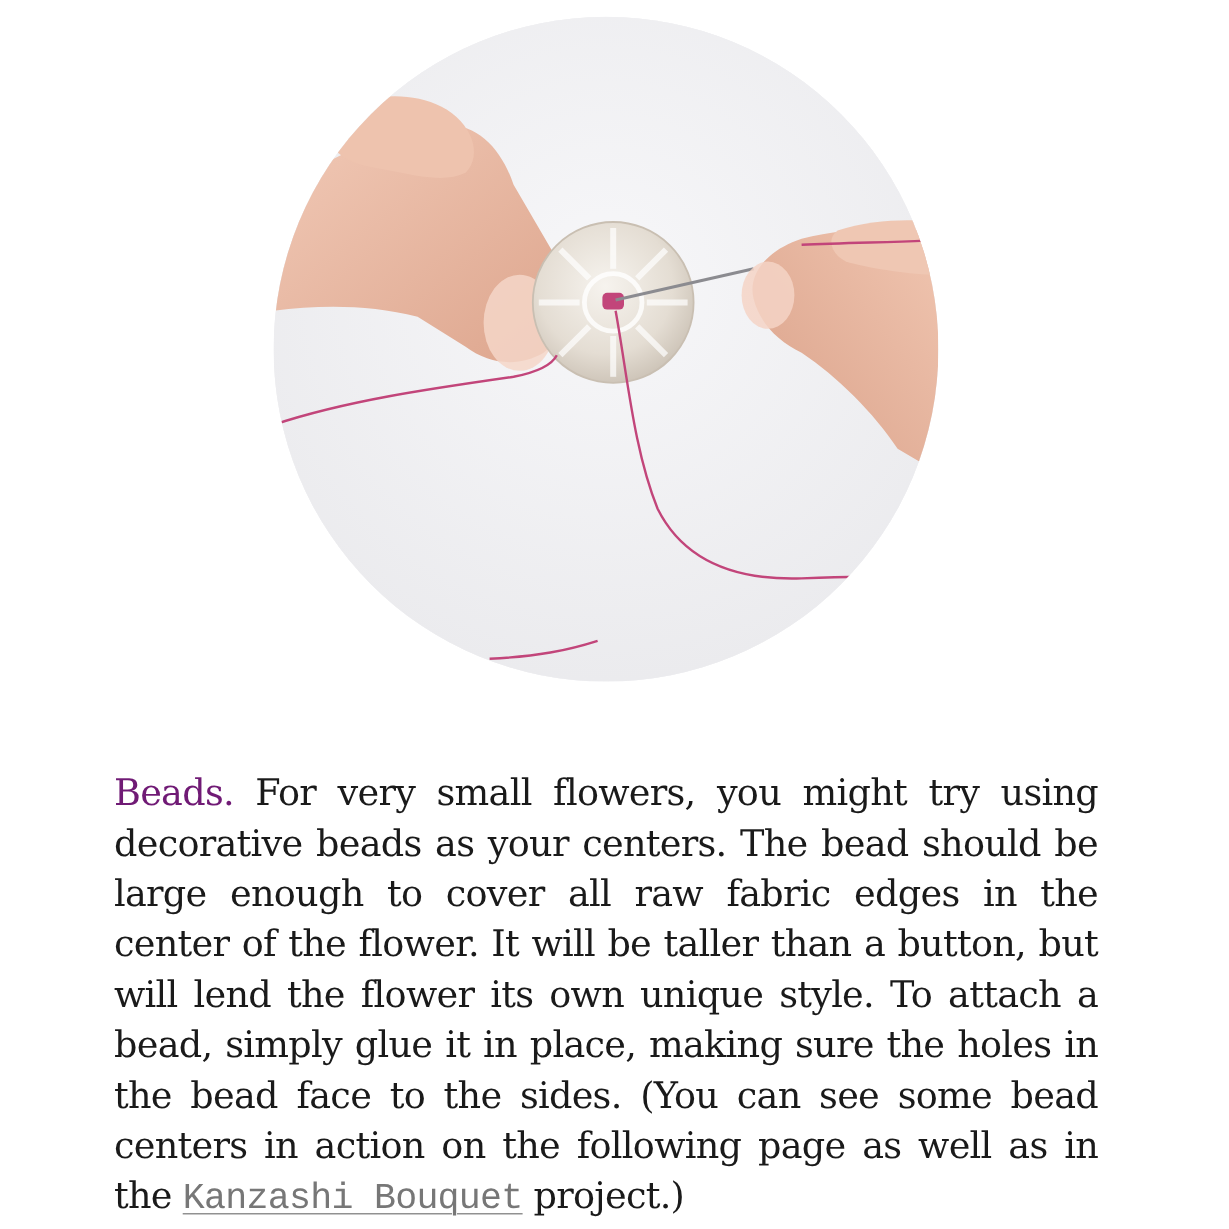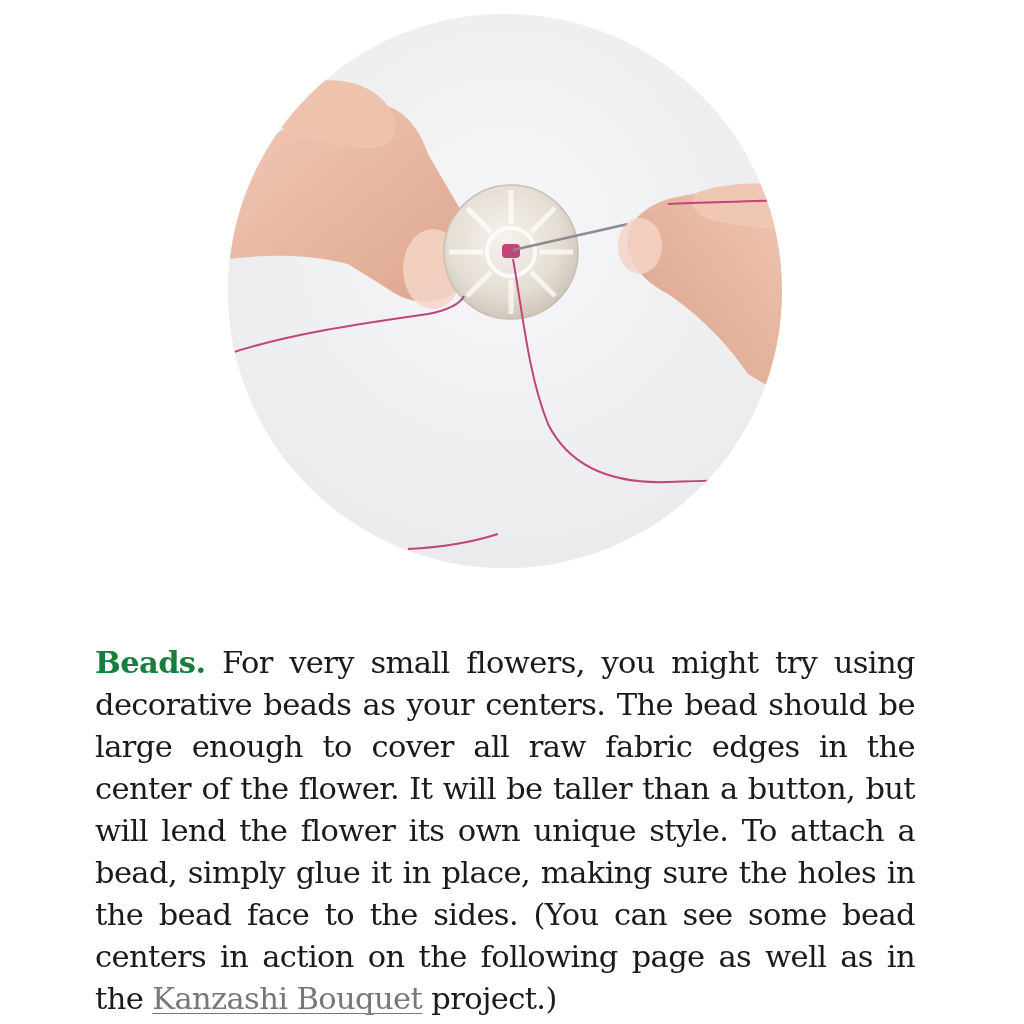--- a/index.html
+++ b/index.html
@@ -32,29 +32,30 @@
       top: 641px;
       width: 820px;
       font-size: 30.5px;
       line-height: 42px;
       text-align: justify;
       letter-spacing: -0.6px;
       word-spacing: 0px;
       margin: 0;
     }
     .lead {
-      color: #15803d;
-      font-weight: bold;
+      color: #701a75;
+      font-weight: normal;
     }
     .link {
       color: #777777;
       text-decoration: underline;
       text-decoration-thickness: 1px;
       text-underline-offset: 4px;
       cursor: pointer;
+      font-family: Liberation Mono, monospace;
     }
   </style>
 </head>
 <body>
 
 <div class="photo-wrap">
   <svg viewBox="0 0 554 554" xmlns="http://www.w3.org/2000/svg">
     <rect width="554" height="554" fill="#f2f2f4"></rect>
 
     <defs>

